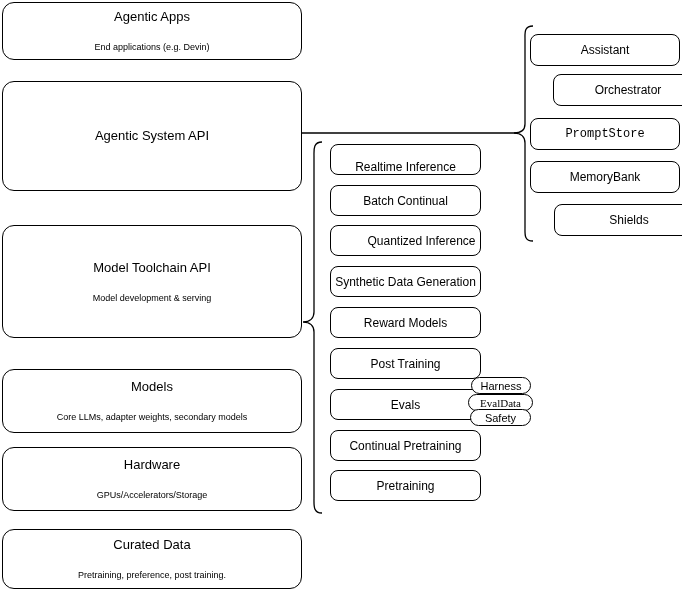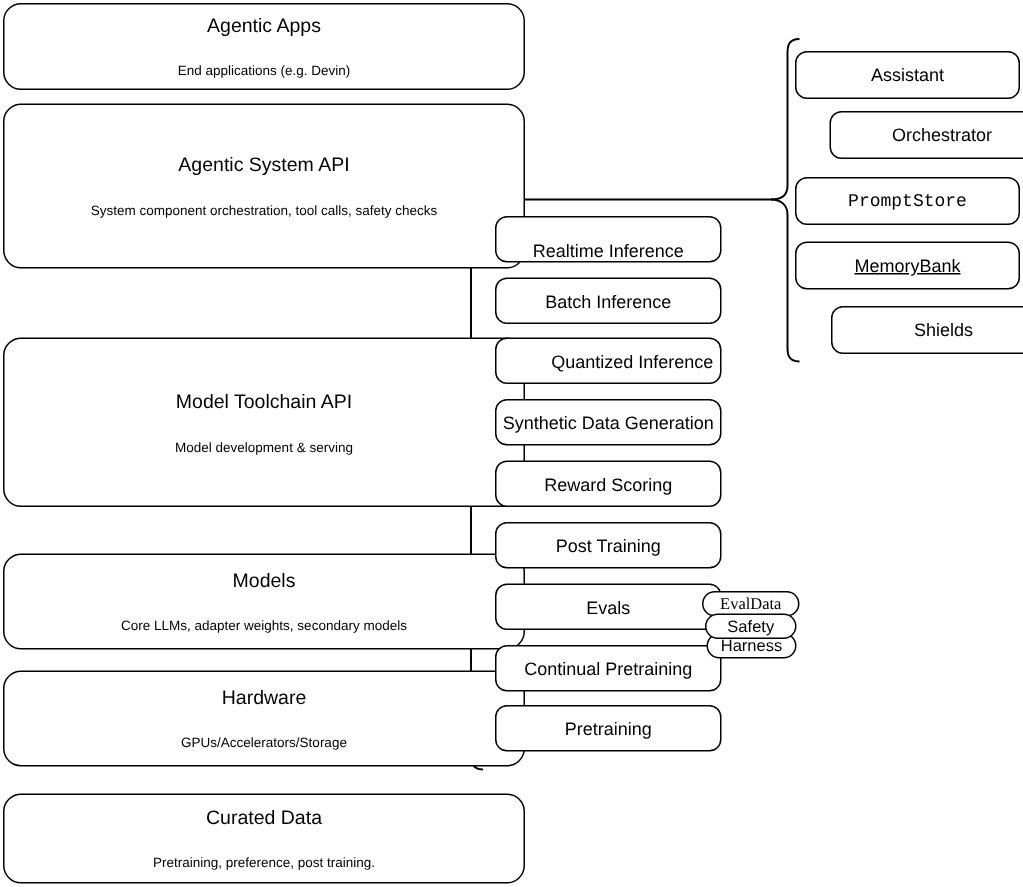--- a/index.html
+++ b/index.html
@@ -29,21 +29,21 @@
     display: flex;
     flex-direction: column;
     align-items: center;
     justify-content: center;
     text-align: center;
   }
   
   .layer {
     border-radius: 12px;
     left: 2px;
-    width: 348px;
+    width: 300px;
   }
   .layer .title {
     font-size: 13px;
     line-height: 16px;
   }
   .layer .sub {
     font-size: 9px;
     line-height: 12px;
     margin-top: 16px;
   }
@@ -91,23 +91,22 @@
     <path id="brace-toolchain" fill="none" stroke="#000000" stroke-width="1.3" d="M 322 142 C 313 142 314 150 314 156 L 314 312 C 314 318 310 322 303 322 C 310 322 314 326 314 332 L 314 498 C 314 505 313 513 322 513"></path>
 
     <path id="brace-agentic" fill="none" stroke="#000000" stroke-width="1.3" d="M 533 26 C 524 26 525 33 525 39 L 525 124 C 525 130 521 133 514 133 C 521 133 525 137 525 143 L 525 228 C 525 234 524 241 533 241"></path>
   </svg>
 
   <div class="node layer" style="top:2px;height:58px;">
     <div class="title">Agentic Apps</div>
     <div class="sub">End applications (e.g. Devin)</div>
   </div>
 
-  <div class="node layer" style="top:69px;height:110px;">
+  <div class="node layer" style="top:81px;height:110px;">
     <div class="title">Agentic System API</div>
-    <div class="sub">System component orchestration, tool calls, safety checks</div>
   </div>
 
   <div class="node layer" style="top:225px;height:113px;">
     <div class="title">Model Toolchain API</div>
     <div class="sub">Model development &amp; serving</div>
   </div>
 
   <div class="node layer" style="top:369px;height:64px;">
     <div class="title">Models</div>
     <div class="sub">Core LLMs, adapter weights, secondary models</div>
@@ -120,63 +119,63 @@
 
   <div class="node layer" style="top:529px;height:60px;">
     <div class="title">Curated Data</div>
     <div class="sub">Pretraining, preference, post training.</div>
   </div>
 
   <div class="node chip mid-chip" style="top:144px;justify-content:flex-end;">
     <span>Realtime Inference</span>
   </div>
   <div class="node chip mid-chip" style="top:185px;">
-    <span>Batch Inference</span>
+    <span>Batch Continual</span>
   </div>
   <div class="node chip mid-chip" style="top:225px;padding-left:32px;">
     <span>Quantized Inference</span>
   </div>
   <div class="node chip mid-chip" style="top:266px;">
     <span>Synthetic Data Generation</span>
   </div>
   <div class="node chip mid-chip" style="top:307px;">
-    <span>Reward Scoring</span>
+    <span>Reward Models</span>
   </div>
   <div class="node chip mid-chip" style="top:348px;">
     <span>Post Training</span>
   </div>
   <div class="node chip mid-chip" style="top:389px;">
     <span>Evals</span>
   </div>
   <div class="node chip mid-chip" style="top:430px;">
     <span>Continual Pretraining</span>
   </div>
   <div class="node chip mid-chip" style="top:470px;">
     <span>Pretraining</span>
   </div>
 
-  <div class="pill" style="left:471px;top:377px;width:60px;margin-top:45px;">
+  <div class="pill" style="left:471px;top:377px;width:60px;">
     <span>Harness</span>
   </div>
   <div class="pill" style="left:468px;top:394px;width:65px;font-family:Liberation Serif, serif;">
     <span>EvalData</span>
   </div>
   <div class="pill" style="left:470px;top:409px;width:61px;">
     <span>Safety</span>
   </div>
 
   <div class="node chip right-chip" style="top:34px;">
     <span>Assistant</span>
   </div>
   <div class="node chip right-chip" style="top:74px;margin-left:23px;">
     <span>Orchestrator</span>
   </div>
   <div class="node chip right-chip" style="top:118px;font-family:Liberation Mono, monospace;">
     <span>PromptStore</span>
   </div>
-  <div class="node chip right-chip" style="top:161px;text-decoration:underline;">
+  <div class="node chip right-chip" style="top:161px;">
     <span>MemoryBank</span>
   </div>
   <div class="node chip right-chip" style="top:204px;margin-left:24px;">
     <span>Shields</span>
   </div>
 
 </div>
 
 </body></html>

